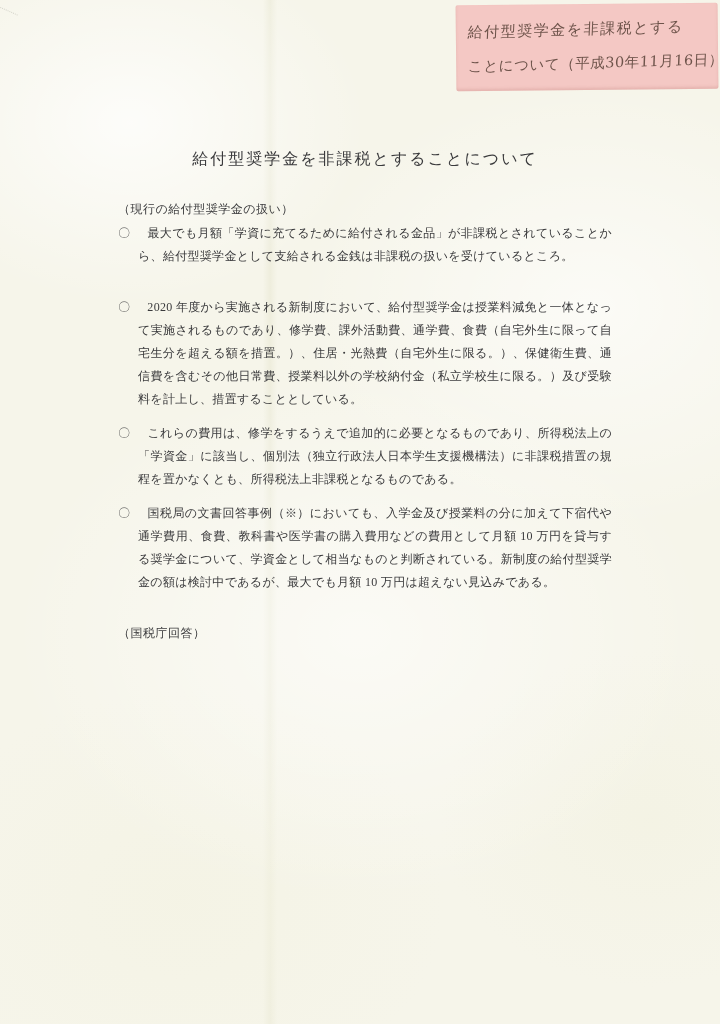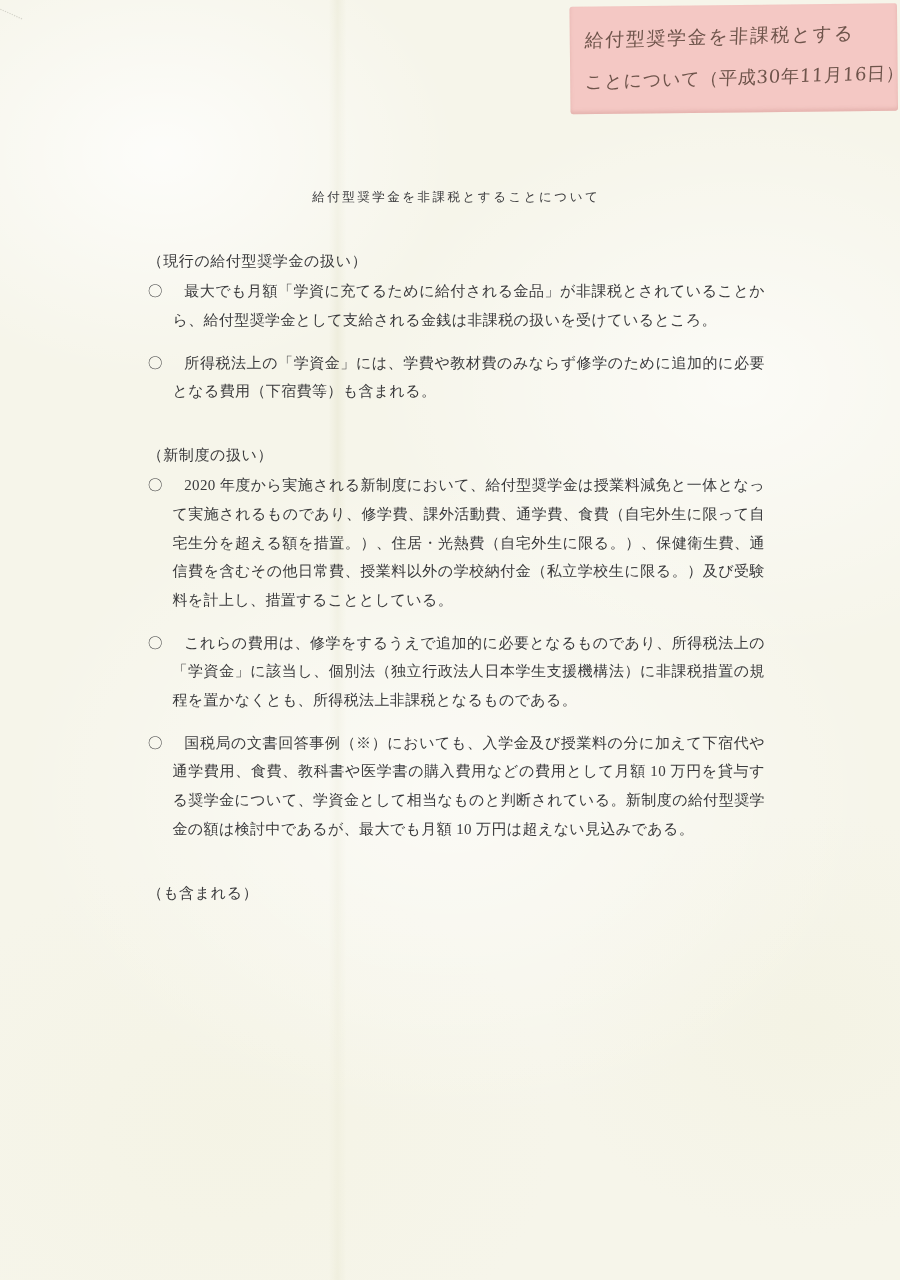--- a/index.html
+++ b/index.html
@@ -29,21 +29,21 @@
     left: 118px;
     top: 147px;
     width: 494px;
     color: #3a3a3c;
     font-size: 12px;
     line-height: 23px;
     text-align: justify;
   }
   .doc-title {
     text-align: center;
-    font-size: 10px;
+    font-size: 16px;
     font-weight: normal;
     letter-spacing: 2px;
     margin: 0 0 24px 0;
   }
   .section-heading {
     margin: 12px 0 1px 0;
     letter-spacing: 0.5px;
   }
   .bullet {
     margin: 0 0 11px 0;
@@ -106,27 +106,25 @@
   <div class="sticky-line second">ことについて（平成30年11月16日）</div>
 </div>
 
 <div class="doc">
 
   <h1 class="doc-title">給付型奨学金を非課税とすることについて</h1>
 
   <div class="section">
     <div class="section-heading">（現行の給付型奨学金の扱い）</div>
     <p class="bullet"><span class="marker">〇</span><span>最大でも月額「学資に充てるために給付される金品」が非課税とされていることから、給付型奨学金として支給される金銭は非課税の扱いを受けているところ。</span></p>
-    <p class="bullet"><span class="marker">〇</span><span>所得税法上の「学資金」には、学費や教材費のみならず修学のために追加的に必要となる費用（下宿費等）も含まれる。</span></p>
   </div>
 
   <div class="section">
-    <div class="section-heading">（新制度の扱い）</div>
     <p class="bullet"><span class="marker">〇</span><span>2020 年度から実施される新制度において、給付型奨学金は授業料減免と一体となって実施されるものであり、修学費、課外活動費、通学費、食費（自宅外生に限って自宅生分を超える額を措置。）、住居・光熱費（自宅外生に限る。）、保健衛生費、通信費を含むその他日常費、授業料以外の学校納付金（私立学校生に限る。）及び受験料を計上し、措置することとしている。</span></p>
     <p class="bullet"><span class="marker">〇</span><span>これらの費用は、修学をするうえで追加的に必要となるものであり、所得税法上の「学資金」に該当し、個別法（独立行政法人日本学生支援機構法）に非課税措置の規程を置かなくとも、所得税法上非課税となるものである。</span></p>
     <p class="bullet"><span class="marker">〇</span><span>国税局の文書回答事例（※）においても、入学金及び授業料の分に加えて下宿代や通学費用、食費、教科書や医学書の購入費用などの費用として月額 10 万円を貸与する奨学金について、学資金として相当なものと判断されている。新制度の給付型奨学金の額は検討中であるが、最大でも月額 10 万円は超えない見込みである。</span></p>
   </div>
 
   <div class="section">
-    <div class="section-heading">（も含まれる）</div>
+    <div class="section-heading">（国税庁回答）</div>
   </div>
 
 </div>
 
 </body></html>

